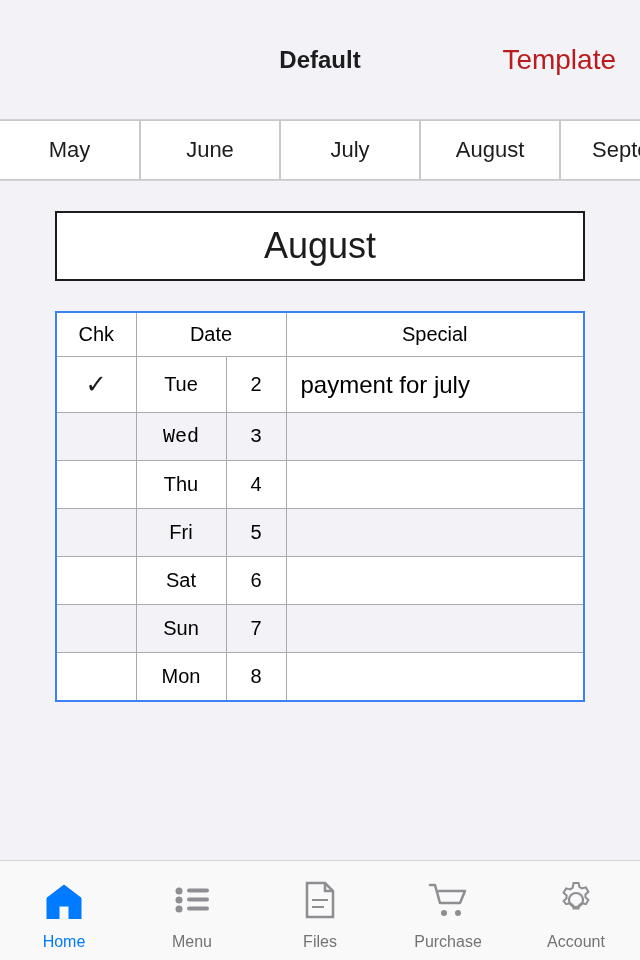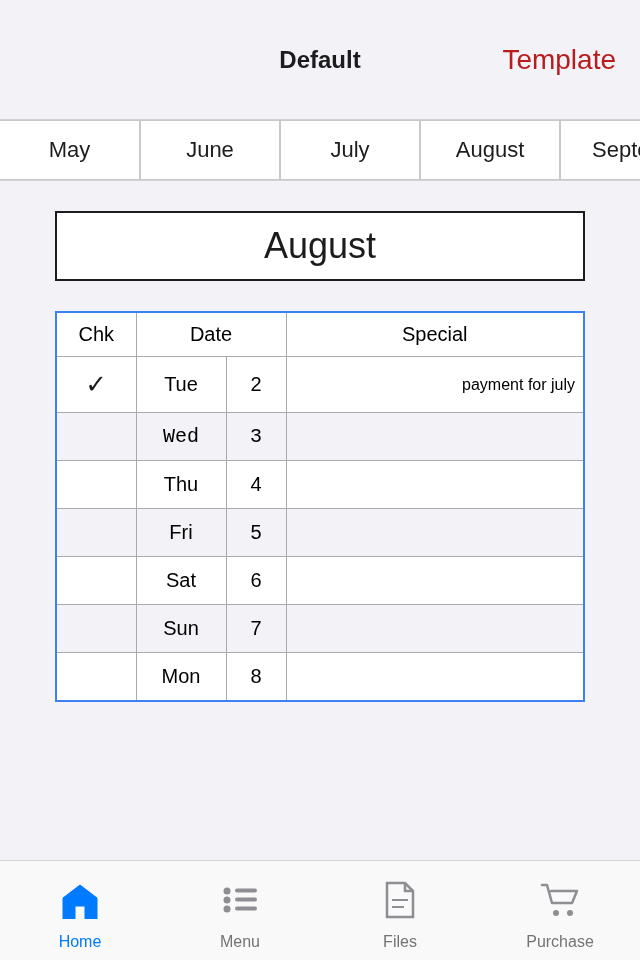--- a/index.html
+++ b/index.html
@@ -110,23 +110,23 @@
     .cal-table td.chk-cell {
       width: 80px;
     }
     .cal-table td.day-cell {
       width: 90px;
     }
     .cal-table td.num-cell {
       width: 60px;
     }
     .cal-table td.special-cell {
-      text-align: right;
+      text-align: left;
       padding-left: 14px;
-      font-size: 16px;
+      font-size: 24px;
     }
     .checkmark {
       font-size: 26px;
       color: #1c1c1e;
     }
     .col-chk { width: 80px; }
     .col-day { width: 90px; }
     .col-special { }
 
     
@@ -281,13 +281,22 @@
     <div class="nav-item">
       <div class="nav-icon">
         <svg width="40" height="36" viewBox="0 0 40 36" fill="none">
       <path d="M2 3h5l5 18h20l5-12H11" stroke="#8e8e93" stroke-width="2.5" fill="none" stroke-linecap="round" stroke-linejoin="round"></path>
       <circle cx="16" cy="31" r="3" fill="#8e8e93"></circle>
       <circle cx="30" cy="31" r="3" fill="#8e8e93"></circle>
     </svg>
       </div>
       <span class="nav-label">Purchase</span>
     </div>
+    <div class="nav-item">
+      <div class="nav-icon">
+        <svg width="38" height="38" viewBox="0 0 38 38" fill="none">
+  <path d="M19 12a7 7 0 1 1 0 14 7 7 0 0 1 0-14z" stroke="#8e8e93" stroke-width="2.2" fill="none"></path>
+  <path d="M16.5 2h5l1 4a10 10 0 0 1 2.4 1.4l4-1 2.5 4.3-3 2.7a10 10 0 0 1 0 2.8l3 2.7-2.5 4.3-4-1a10 10 0 0 1-2.4 1.4l-1 4h-5l-1-4a10 10 0 0 1-2.4-1.4l-4 1L6.6 20l3-2.7a10 10 0 0 1 0-2.8l-3-2.7L9.1 7.4l4 1A10 10 0 0 1 15.5 7l1-4z" stroke="#8e8e93" stroke-width="2" fill="none"></path>
+</svg>
+      </div>
+      <span class="nav-label">Account</span>
+    </div>
   </nav>
 
 </body></html>

